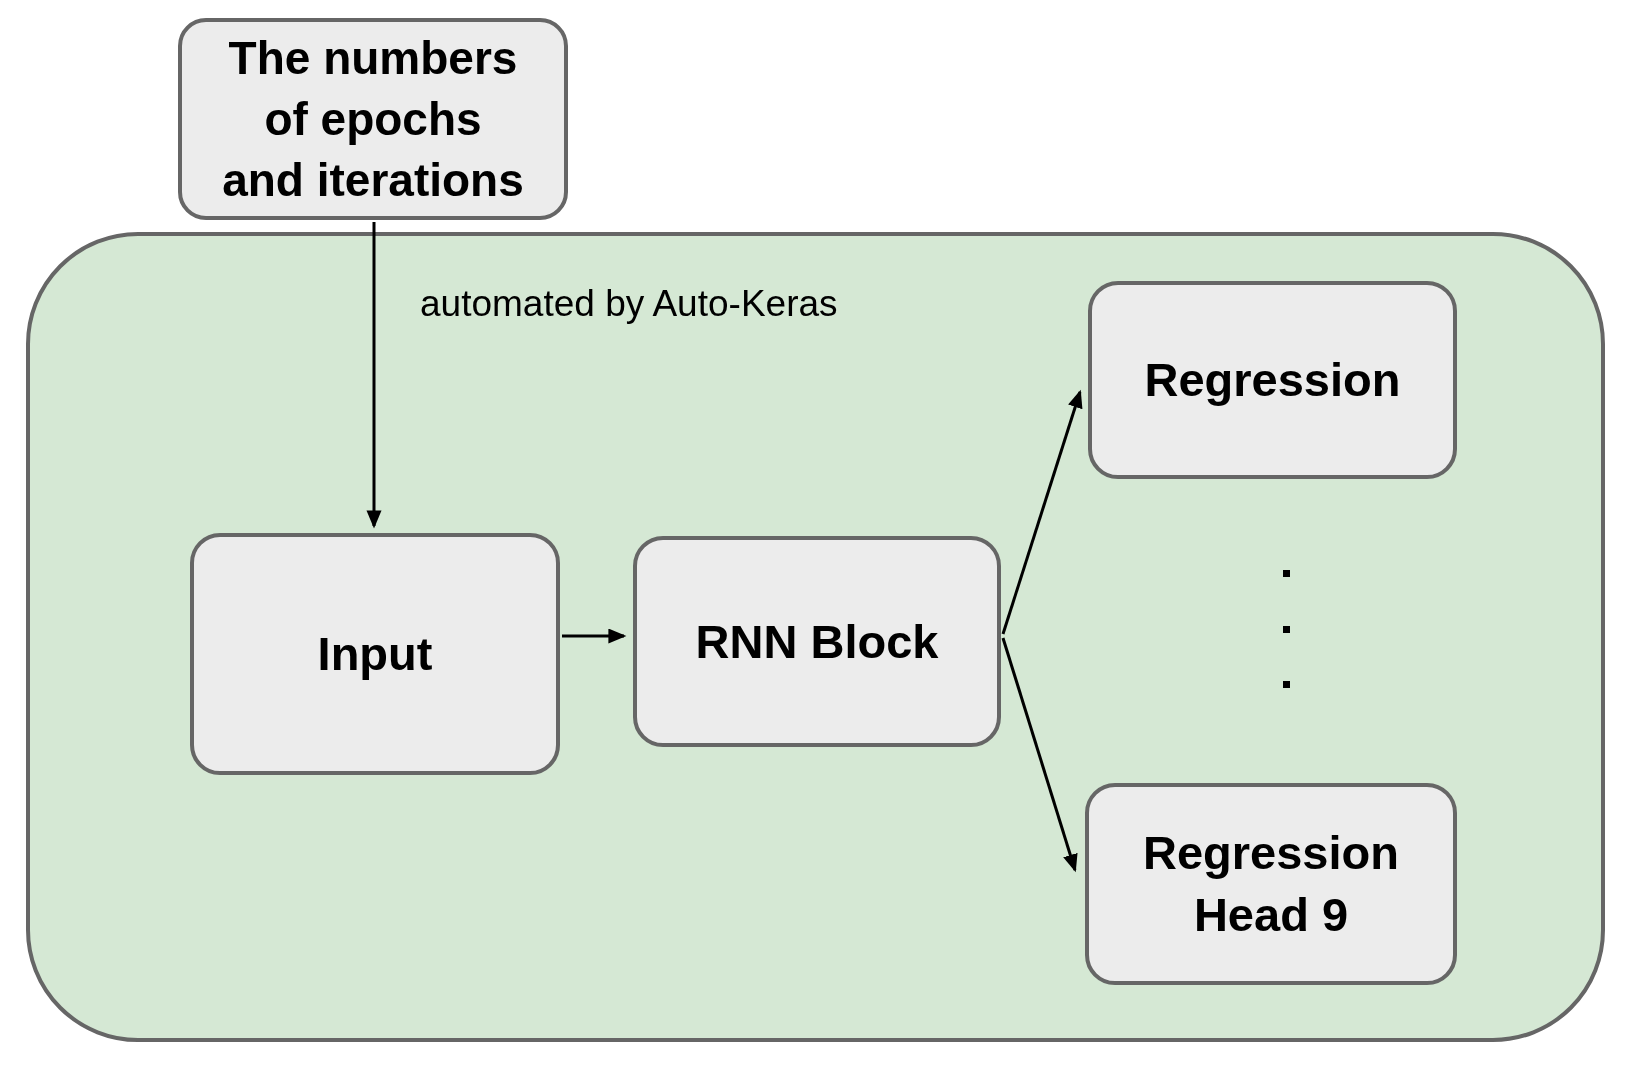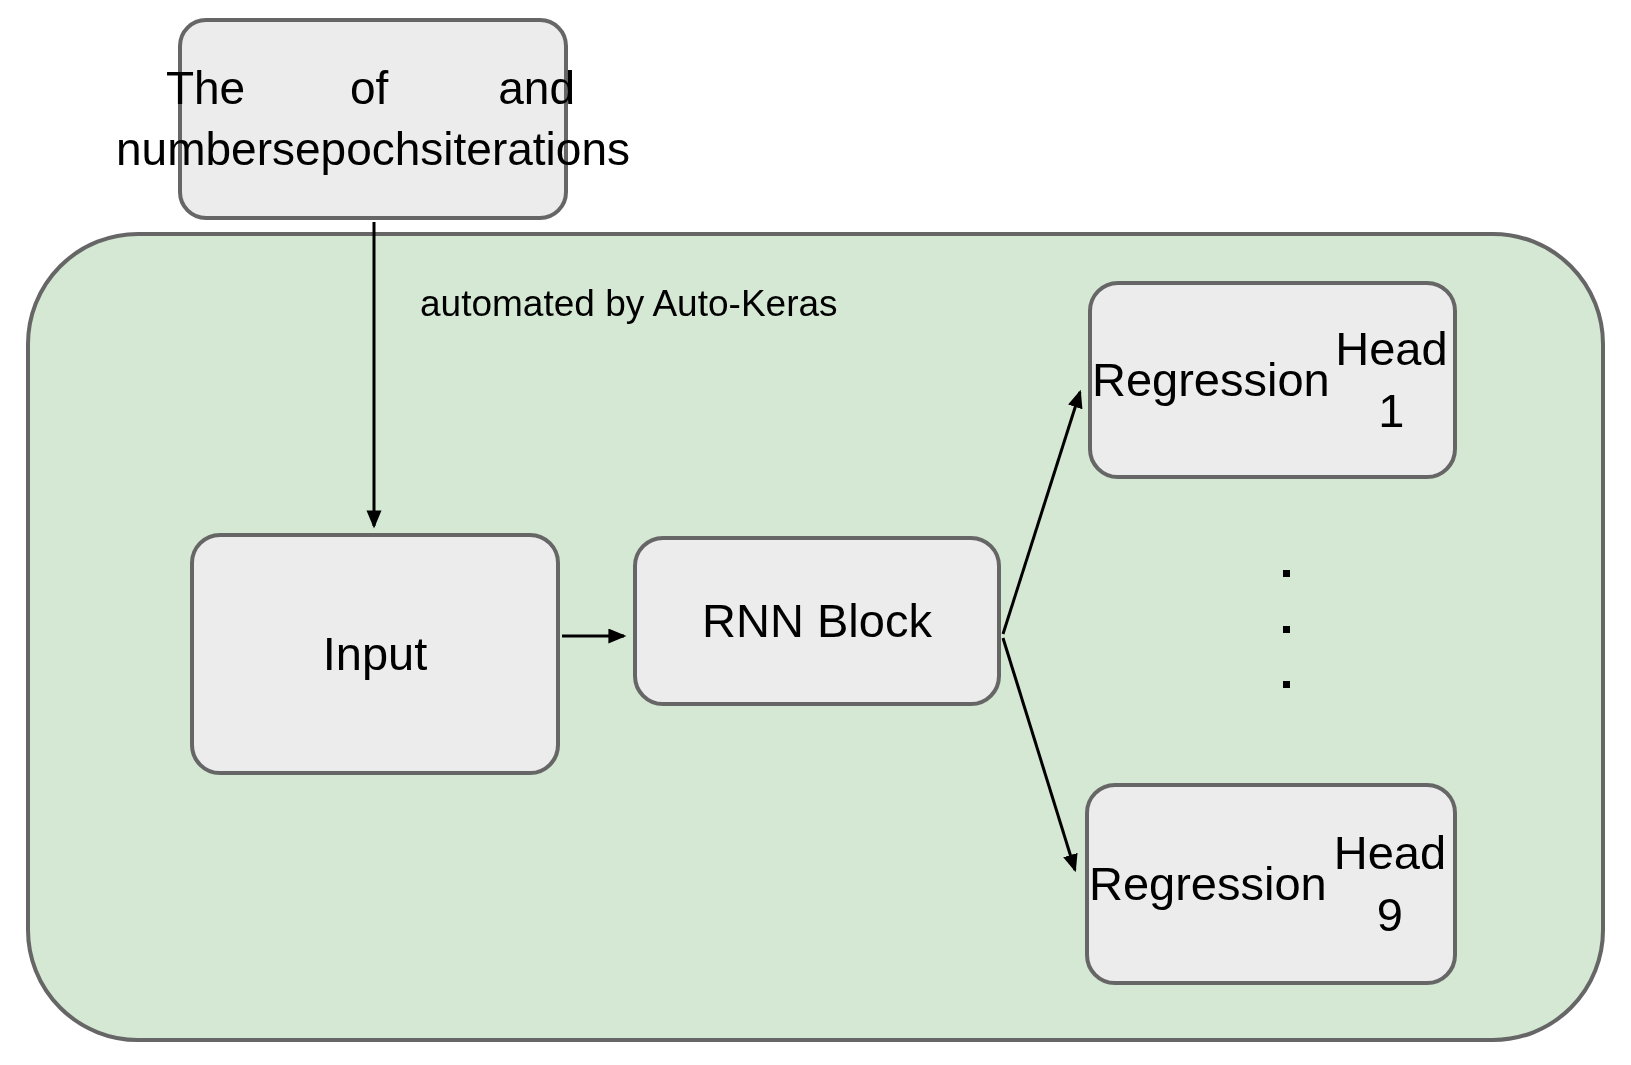--- a/index.html
+++ b/index.html
@@ -31,28 +31,28 @@
     left:420px;top:278px;
     font-size:37px;line-height:52px;
     white-space:nowrap;
   }
   .node{
     position:absolute;
     box-sizing:border-box;
     background:var(--node-fill);
     border:4px solid var(--border);
     border-radius:30px;
-    display:flex;flex-direction:row;
+    display:flex;flex-direction:column;
     align-items:center;justify-content:center;
     text-align:center;
-    font-size:47px;line-height:62px;
+    font-size:47px;line-height:62px;font-weight:bold;
   }
   .note-box{left:178px;top:18px;width:390px;height:202px;border-radius:28px;font-size:46px;line-height:61px;}
   .input-box{left:190px;top:533px;width:370px;height:242px;}
-  .rnn-box{left:633px;top:536px;width:368px;height:170px;}
+  .rnn-box{left:633px;top:536px;width:368px;height:211px;}
   .head1-box{left:1088px;top:281px;width:369px;height:198px;}
   .head10-box{left:1085px;top:783px;width:372px;height:202px;}
   .ellipsis{
     position:absolute;
     left:1283px;top:570px;height:118px;width:7px;
     display:flex;flex-direction:column;justify-content:space-between;
   }
   .ellipsis .dot{
     width:7px;height:7px;background:var(--arrow);display:block;
   }
@@ -81,21 +81,20 @@
   <div class="node input-box">
     <div>Input</div>
   </div>
 
   <div class="node rnn-box">
     <div>RNN Block</div>
   </div>
 
   <div class="node head1-box">
     <div>Regression</div>
-    <div>Head 1</div>
   </div>
 
   <div class="node head10-box">
     <div>Regression</div>
     <div>Head 9</div>
   </div>
 
   <div class="ellipsis" id="ellipsis">
       <span class="dot"></span>
       <span class="dot"></span>

